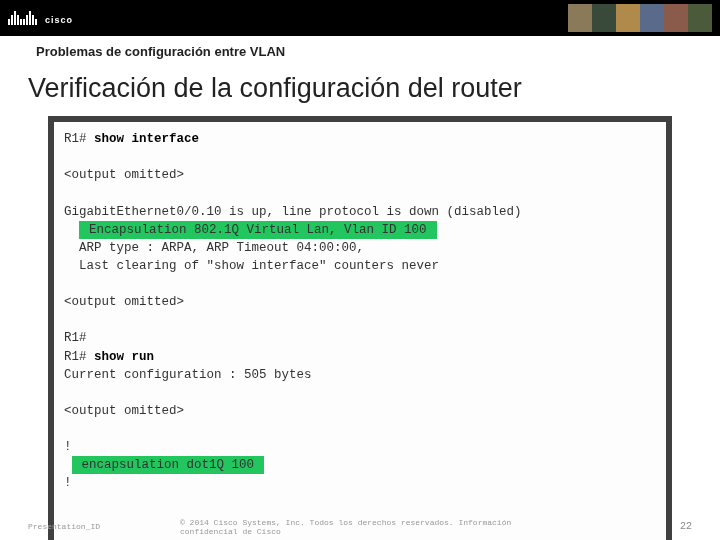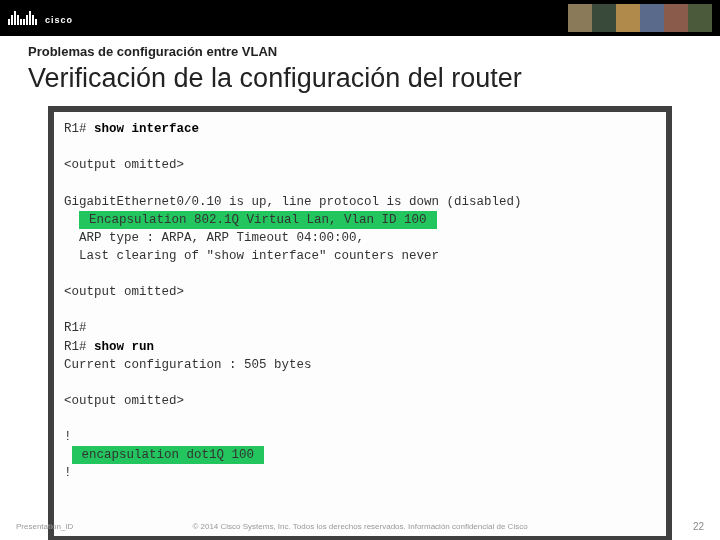--- a/index.html
+++ b/index.html
@@ -10,28 +10,28 @@
   .bars { display: flex; align-items: flex-end; gap: 1px; }
   .bars span { width: 2px; background: #fff; display: inline-block; }
   .b1 { height: 6px; } .b2 { height: 10px; } .b3 { height: 14px; } .b4 { height: 10px; } .b5 { height: 6px; }
   .logo-text { color: #fff; font-size: 9px; font-weight: bold; letter-spacing: 1px; margin-left: 4px; }
   .people { display: flex; gap: 0; }
   .people div { width: 24px; height: 28px; }
   .p1 { background: #8a7a5a; } .p2 { background: #3a4a3a; } .p3 { background: #b08a4a; }
   .p4 { background: #5a6a8a; } .p5 { background: #8a5a4a; } .p6 { background: #4a5a3a; }
 
   .headings { padding: 8px 28px 6px 28px; }
-  .subtitle { font-size: 13px; font-weight: bold; color: #222; }
-  .title { font-size: 27px; color: #222; margin-top: 4px; }
+  .subtitle { font-size: 13px; font-weight: bold; color: #222; margin-left: 8px; }
+  .title { font-size: 27px; color: #222; margin-top: 14px; }
 
   .codebox { margin: 6px 48px 0 48px; border: 6px solid #404040; background: #fdfdfd; font-family: "Courier New", monospace; font-size: 12.5px; line-height: 1.45; padding: 8px 10px; color: #333; height: 436px; overflow: hidden; }
   .codebox .bold { font-weight: bold; color: #000; }
   .codebox .hl { background: #22c55e; display: inline-block; padding: 0 10px; }
 
-  .footer { position: absolute; bottom: 8px; left: 0; right: 0; display: flex; align-items: center; justify-content: space-between; padding: 0 16px; font-size: 8px; color: #999; }
+  .footer { position: absolute; bottom: 8px; left: 0; right: 0; display: flex; align-items: center; justify-content: space-between; padding: 0 28px; font-size: 8px; color: #999; font-family: Liberation Mono, monospace; }
   .footer .center { position: absolute; left: 50%; transform: translateX(-50%); }
   .footer .right { color: #888; font-size: 10px; }
 </style>
 </head>
 <body>
 
 <div class="topbar">
   <div class="logo">
     <div class="bars">
       <span class="b1"></span>

